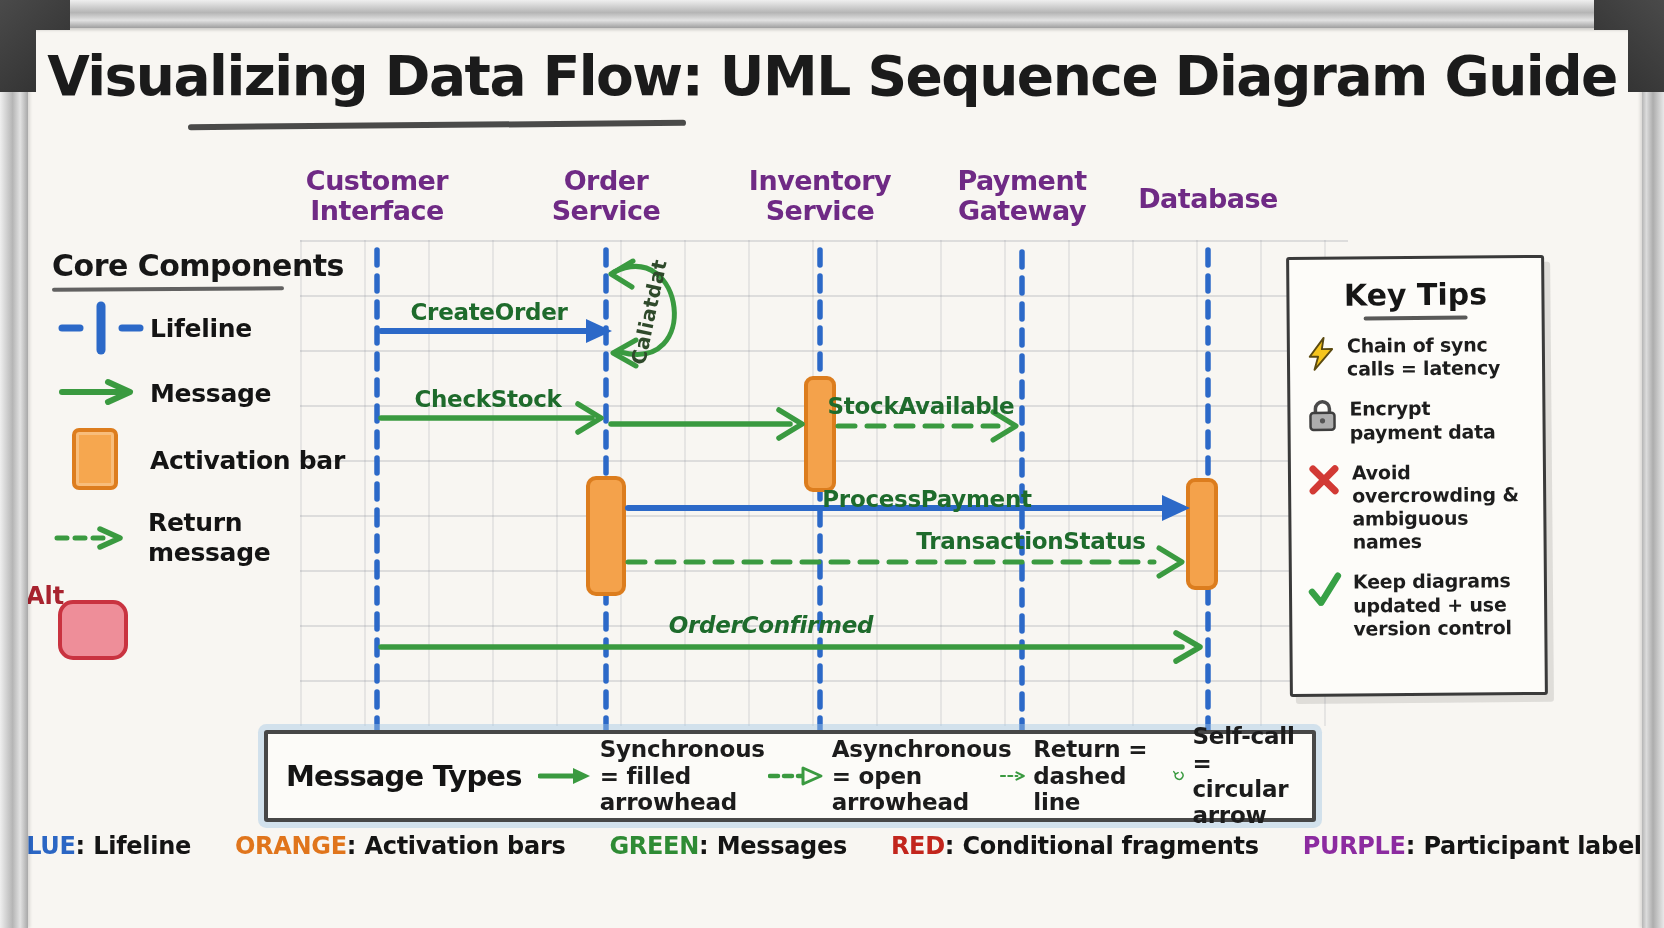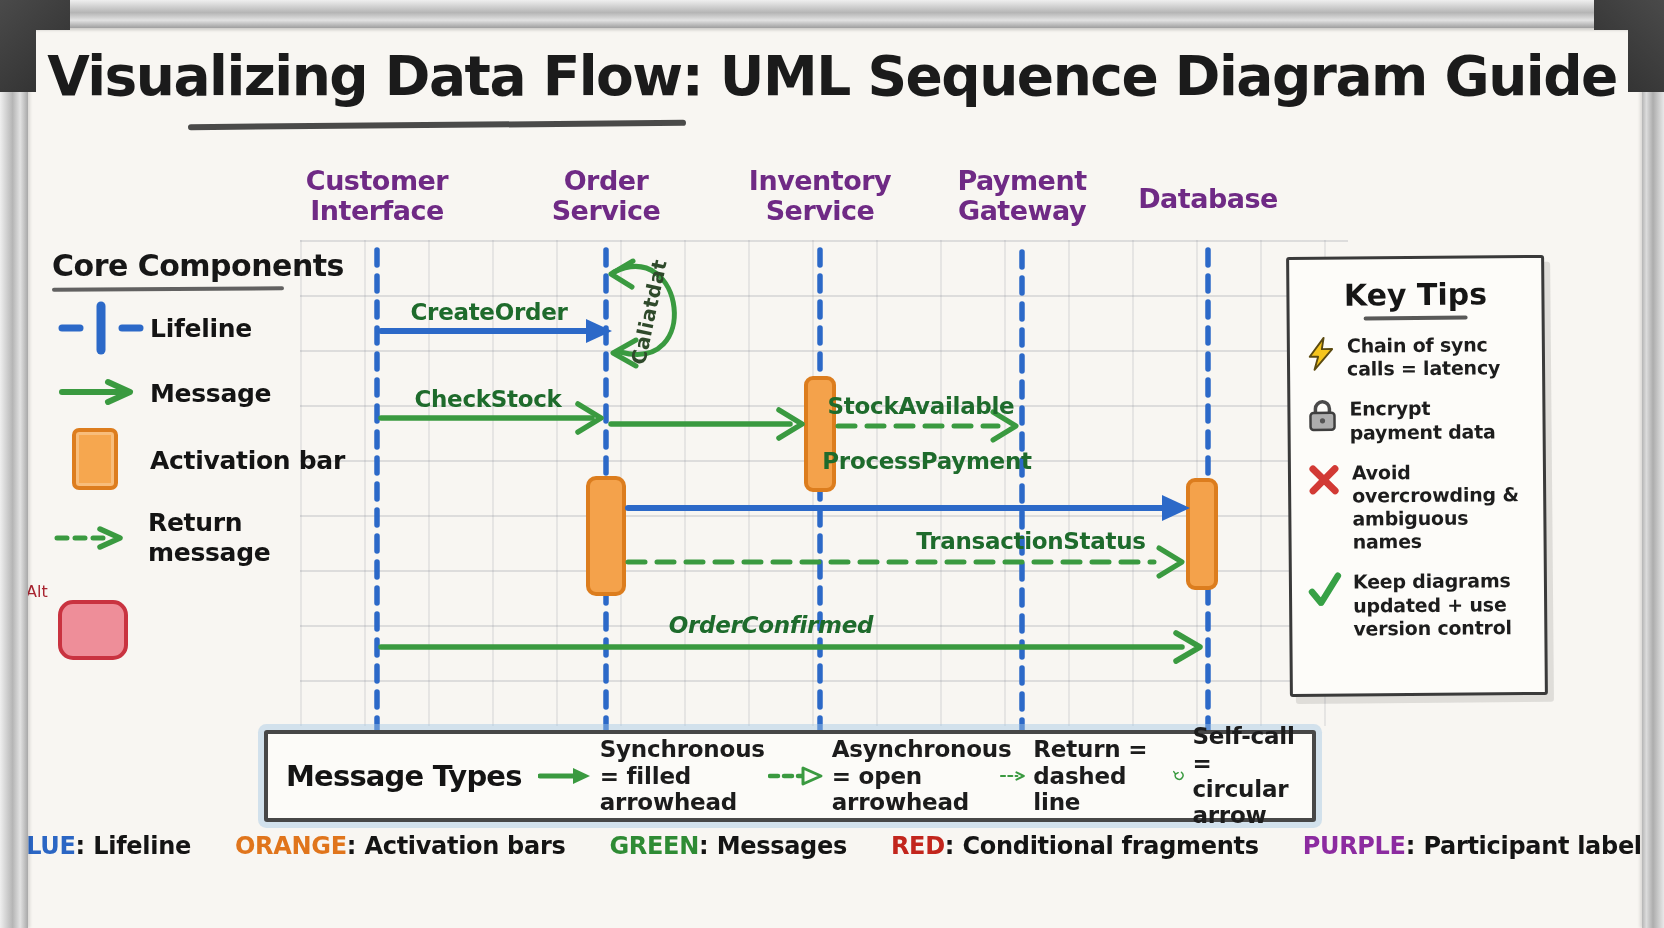--- a/index.html
+++ b/index.html
@@ -40,21 +40,21 @@
     color:#2f4a2b;font-weight:700;font-size:20px;letter-spacing:.5px;}
 
   
   .cc-title{position:absolute;left:52px;top:248px;font-size:30px;font-weight:700;color:#171717;letter-spacing:-.5px;}
   .cc-underline{position:absolute;left:52px;top:287px;width:232px;height:4px;border-radius:2px;background:#3c3c3c;opacity:.8;transform:rotate(-.4deg);}
   .cc-label{position:absolute;font-size:25px;font-weight:600;color:#141414;line-height:1.18;letter-spacing:-.3px;}
   .activation-chip{position:absolute;left:72px;top:428px;width:38px;height:54px;border-radius:7px;
     background:#f6a74f;border:4px solid #dd7d1e;box-shadow:inset 0 0 0 3px rgba(255,255,255,.25);}
   .fragment-chip{position:absolute;left:58px;top:600px;width:62px;height:52px;border-radius:15px;
     background:#ee8e99;border:4px solid #c93340;}
-  .alt-badge{position:absolute;left:26px;top:582px;color:#a8232f;font-size:16px;font-weight:400;}
+  .alt-badge{position:absolute;left:26px;top:582px;color:#a8232f;font-size:24px;font-weight:700;}
 
   
   .tips-panel{position:absolute;left:1288px;top:256px;width:252px;height:434px;background:#fdfcf9;
     border:3px solid #3a3a3a;border-radius:3px;box-shadow:6px 7px 0 rgba(70,70,70,.14);transform:rotate(-.5deg);}
   .tips-title{margin:18px 0 4px 0;text-align:center;font-size:30px;font-weight:700;color:#161616;}
   .tips-underline{width:104px;height:4px;border-radius:2px;background:#3c3c3c;margin:0 auto 14px auto;opacity:.85;}
   .tip-item{display:flex;align-items:flex-start;gap:11px;margin:0 14px 17px 16px;}
   .tip-item svg{flex-shrink:0;margin-top:1px;}
   .tip-text{font-size:19px;font-weight:600;color:#1d1d1d;line-height:1.22;letter-spacing:-.2px;}
 
@@ -143,21 +143,21 @@
   <div class="participant" style="left:517px;top:166px;">Order Service</div>
   <div class="participant" style="left:288px;top:166px;">Customer Interface</div>
   <div class="participant" style="left:731px;top:166px;">Inventory Service</div>
   <div class="participant" style="left:933px;top:166px;">Payment Gateway</div>
   <div class="participant" style="left:1119px;top:184px;">Database</div>
 
   <div class="msg-label" style="left:489px;top:299px;">CreateOrder</div>
   <div class="selfcall-label">Caliatdat</div>
   <div class="msg-label" style="left:488px;top:386px;">CheckStock</div>
   <div class="msg-label" style="left:921px;top:393px;">StockAvailable</div>
-  <div class="msg-label" style="left:927px;top:448px;">ProcessPayment</div>
+  <div class="msg-label" style="left:927px;top:486px;">ProcessPayment</div>
   <div class="msg-label" style="left:1031px;top:528px;">TransactionStatus</div>
   <div class="msg-label" style="left:771px;top:612px;font-style:italic;">OrderConfirmed</div>
 
   <div class="cc-title">Core Components</div>
   <div class="cc-underline"></div>
 
   <svg class="overlay" style="left:58px;top:300px;" width="86" height="56" viewBox="0 0 86 56">
     <g stroke="#2c69c8" stroke-linecap="round">
       <line x1="4" y1="28" x2="22" y2="28" stroke-width="7"></line>
       <line x1="43" y1="6" x2="43" y2="50" stroke-width="9"></line>

